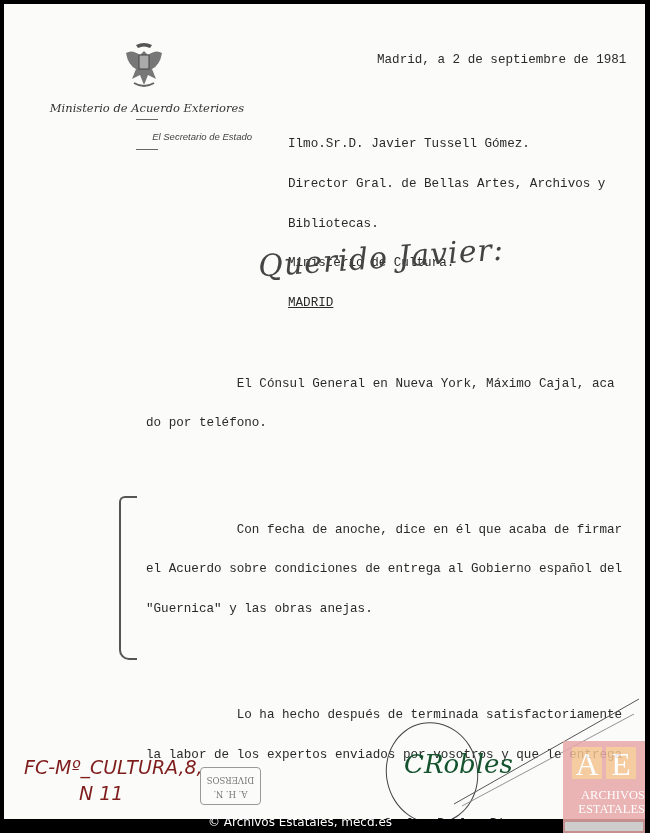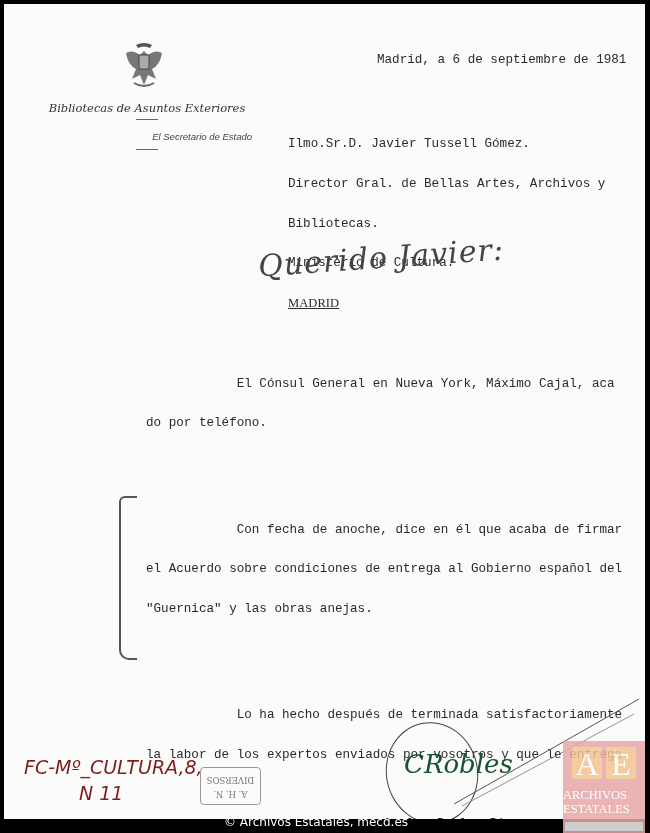--- a/index.html
+++ b/index.html
@@ -6,54 +6,54 @@
   body{width:650px;height:833px;background:#000;position:relative;overflow:hidden;font-family:"Liberation Mono","DejaVu Sans Mono",monospace;}
   .page{position:absolute;left:4px;top:4px;width:641px;height:815px;background:#fbfbfa;overflow:hidden;}
   .mono{font-family:"Liberation Mono","DejaVu Sans Mono",monospace;color:#2a2a2a;font-size:12.6px;line-height:13.2px;white-space:pre;}
   .crest{position:absolute;left:118px;top:37px;width:44px;height:50px;}
   .min{position:absolute;left:38px;top:97px;width:210px;text-align:center;font-family:"DejaVu Serif",serif;font-style:italic;font-size:11.5px;color:#333;}
   .rule{position:absolute;height:1px;background:#666;}
   .sec{position:absolute;left:38px;top:127px;width:210px;text-align:right;font-family:Liberation Sans, sans-serif;font-style:italic;font-size:9.5px;color:#444;}
   .date{position:absolute;left:373px;top:50px;}
   .addr{position:absolute;left:284px;top:108px;}
   .addr div{height:13.2px;}
-  .u{text-decoration:underline;font-family:Liberation Serif, serif;}
+  .u{text-decoration:underline;}
   .greet{position:absolute;left:254px;top:236px;font-family:"DejaVu Serif",serif;font-style:italic;font-size:30px;color:#444;transform:rotate(-4deg);letter-spacing:1px;}
   .body{position:absolute;left:142px;top:321px;width:500px;}
   .para{margin-bottom:14px;}
   .para div{height:13.2px;}
   .bracket{position:absolute;left:115px;top:492px;width:16px;height:160px;border:2px solid #555;border-right:none;border-radius:6px 0 0 10px;}
   .note{position:absolute;left:20px;top:750px;font-family:"DejaVu Sans",sans-serif;font-style:italic;font-size:19px;color:#7f1d1d;line-height:26px;}
   .stamp{position:absolute;left:196px;top:763px;width:61px;height:38px;border:1.5px solid #999;border-radius:4px;font-family:"DejaVu Serif",serif;font-size:8.5px;color:#777;text-align:center;transform:rotate(180deg);line-height:14px;padding-top:3px;box-sizing:border-box;}
   .sigcircle{position:absolute;left:382px;top:718px;width:90px;height:100px;border:1.2px solid #444;border-radius:50%;transform:rotate(-12deg);}
   .sigscrawl{position:absolute;left:400px;top:745px;font-family:"DejaVu Serif",serif;font-style:italic;font-size:26px;color:#14532d;}
   .signame{position:absolute;left:380px;top:814px;}
   .ae{position:absolute;left:563px;top:741px;width:82px;height:92px;background:#e8a7a8;opacity:.85;}
   .ae .tiles{position:absolute;left:9px;top:6px;display:flex;gap:4px;}
   .ae .tile{width:30px;height:32px;background:#f4c391;color:#fff;font-family:"Liberation Serif",serif;font-size:32px;line-height:34px;text-align:center;}
-  .ae .txt{position:absolute;left:0;top:47px;width:82px;text-align:left;font-family:"Liberation Serif",serif;color:#fff;font-size:12.5px;line-height:14px;}
+  .ae .txt{position:absolute;left:0;top:47px;width:82px;text-align:right;font-family:"Liberation Serif",serif;color:#fff;font-size:12.5px;line-height:14px;}
   .ae .bar{position:absolute;left:2px;bottom:2px;width:78px;height:9px;background:#f1f1f1;}
-  .credit{position:absolute;left:208px;top:815px;font-family:"DejaVu Sans",sans-serif;font-size:12px;color:#fff;margin-left:16px;}
+  .credit{position:absolute;left:208px;top:815px;font-family:"DejaVu Sans",sans-serif;font-size:12px;color:#fff;}
 </style>
 </head>
 <body>
 
 <div class="page">
   <svg class="crest" viewBox="0 0 44 50">
     <path d="M14 4 Q22 0 30 4 L28 7 Q22 4 16 7Z" fill="#555"></path>
     <path d="M4 12 Q10 8 18 14 L22 10 L26 14 Q34 8 40 12 Q38 24 30 28 L34 38 L26 34 L22 44 L18 34 L10 38 L14 28 Q6 24 4 12Z" fill="#777"></path>
     <rect x="17" y="14" width="10" height="14" fill="#aaa" stroke="#444" stroke-width="1"></rect>
     <path d="M12 42 Q22 48 32 42" stroke="#666" fill="none" stroke-width="2"></path>
   </svg>
-  <div class="min">Bibliotecas de Asuntos Exteriores</div>
+  <div class="min">Ministerio de Acuerdo Exteriores</div>
   <div class="rule" style="left:132px;top:115px;width:22px;"></div>
   <div class="sec">El Secretario de Estado</div>
   <div class="rule" style="left:132px;top:145px;width:22px;"></div>
 
-  <div class="date mono">Madrid, a 6 de septiembre de 1981</div>
+  <div class="date mono">Madrid, a 2 de septiembre de 1981</div>
 
   <div class="addr mono">
     <div>Ilmo.Sr.D. Javier Tussell Gómez.</div>
     <div>Director Gral. de Bellas Artes, Archivos y</div>
     <div>Bibliotecas.</div>
     <div>Ministerio de Cultura.</div>
     <div class="u">MADRID</div>
   </div>
 
   <div class="greet">Querido Javier:</div>

